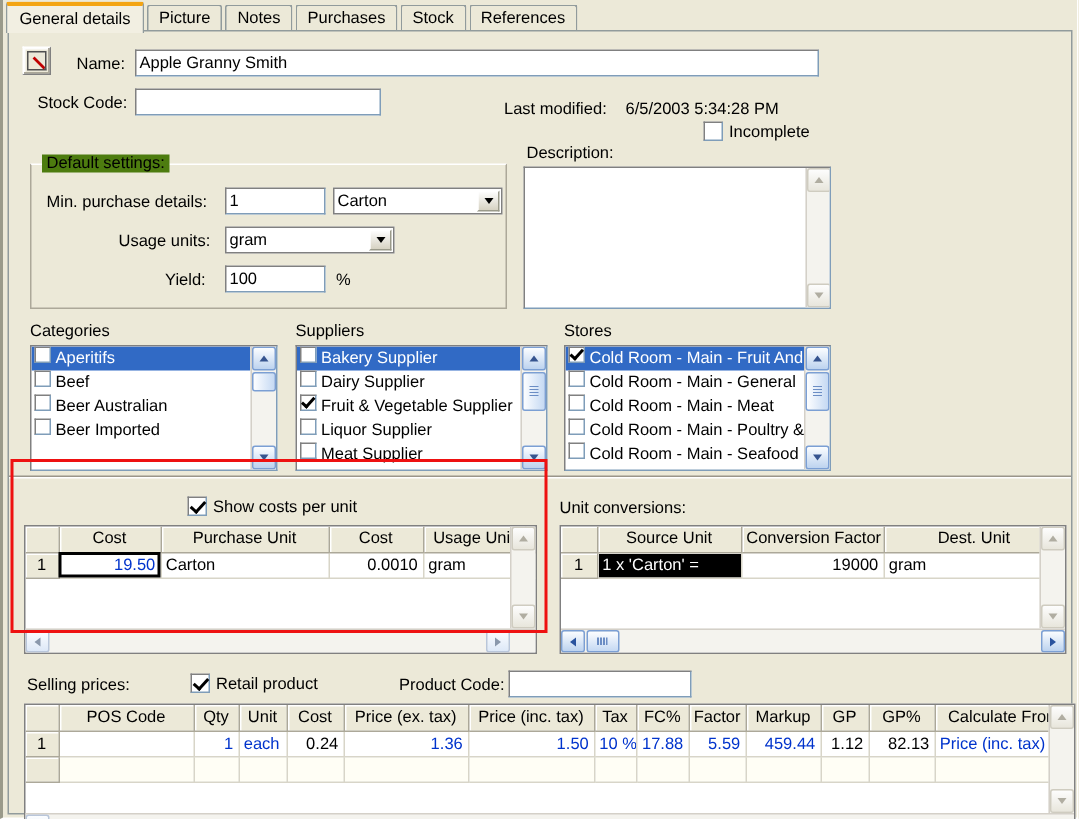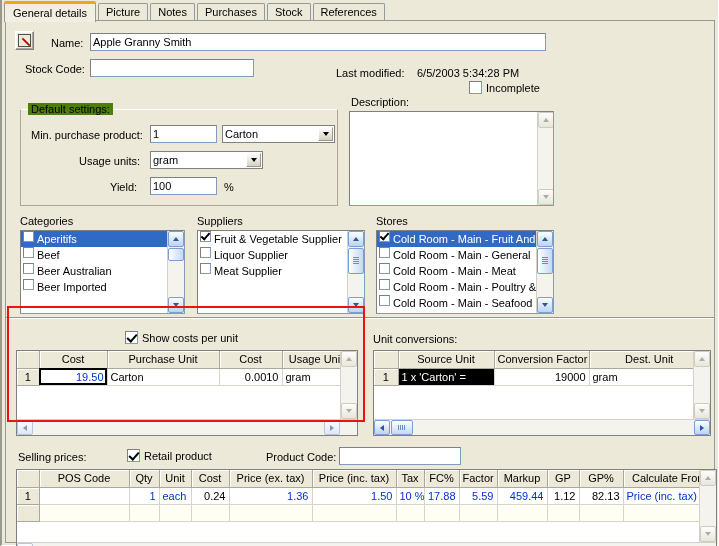--- a/index.html
+++ b/index.html
@@ -270,21 +270,21 @@
             <span class="ar" style="border-bottom-color:#b0ada1;"></span>
           </div>
         <div class="sb-btn down" style="background:linear-gradient(#fdfdfd,#e8e6dc); border-color:#cfccc0;">
             <span class="ar" style="border-top-color:#b0ada1;"></span>
           </div>
       </div>
     </div>
 
     <div class="groupbox" style="left:14px; top:88px; width:318px; height:97px;">
       <div class="gbtitle">Default settings:</div>
-      <div class="lbl" style="left:10px; top:19px;">Min. purchase product:</div>
+      <div class="lbl" style="left:10px; top:19px;">Min. purchase details:</div>
       <div class="txt" style="left:129px; top:15px; width:67px; height:18px;">1</div>
       <div class="combo" style="left:201px; top:15px; width:113px; height:18px;">
         <span>Carton</span>
         <span class="arrow"></span>
       </div>
 
       <div class="lbl" style="left:58px; top:45px;text-align:center;">Usage units:</div>
       <div class="combo" style="left:129px; top:41px; width:113px; height:18px;">
         <span>gram</span>
         <span class="arrow"></span>
@@ -322,20 +322,28 @@
         <div class="sb-thumb" style="top:17px; height:13px;"></div>
         <div class="sb-btn down">
             <span class="ar"></span>
           </div>
       </div>
     </div>
 
     <div class="lbl" style="left:191px; top:194px;">Suppliers</div>
     <div class="listbox" style="left:191px; top:209px; width:168px; height:84px;">
       <div class="lb-inner">
+        <div class="lb-row sel">
+            <span class="cbbox"></span>
+            <span>Bakery Supplier</span>
+          </div>
+        <div class="lb-row">
+            <span class="cbbox"></span>
+            <span>Dairy Supplier</span>
+          </div>
         <div class="lb-row">
             <span class="cbbox checked"></span>
             <span>Fruit &amp; Vegetable Supplier</span>
           </div>
         <div class="lb-row">
             <span class="cbbox"></span>
             <span>Liquor Supplier</span>
           </div>
         <div class="lb-row">
             <span class="cbbox"></span>

